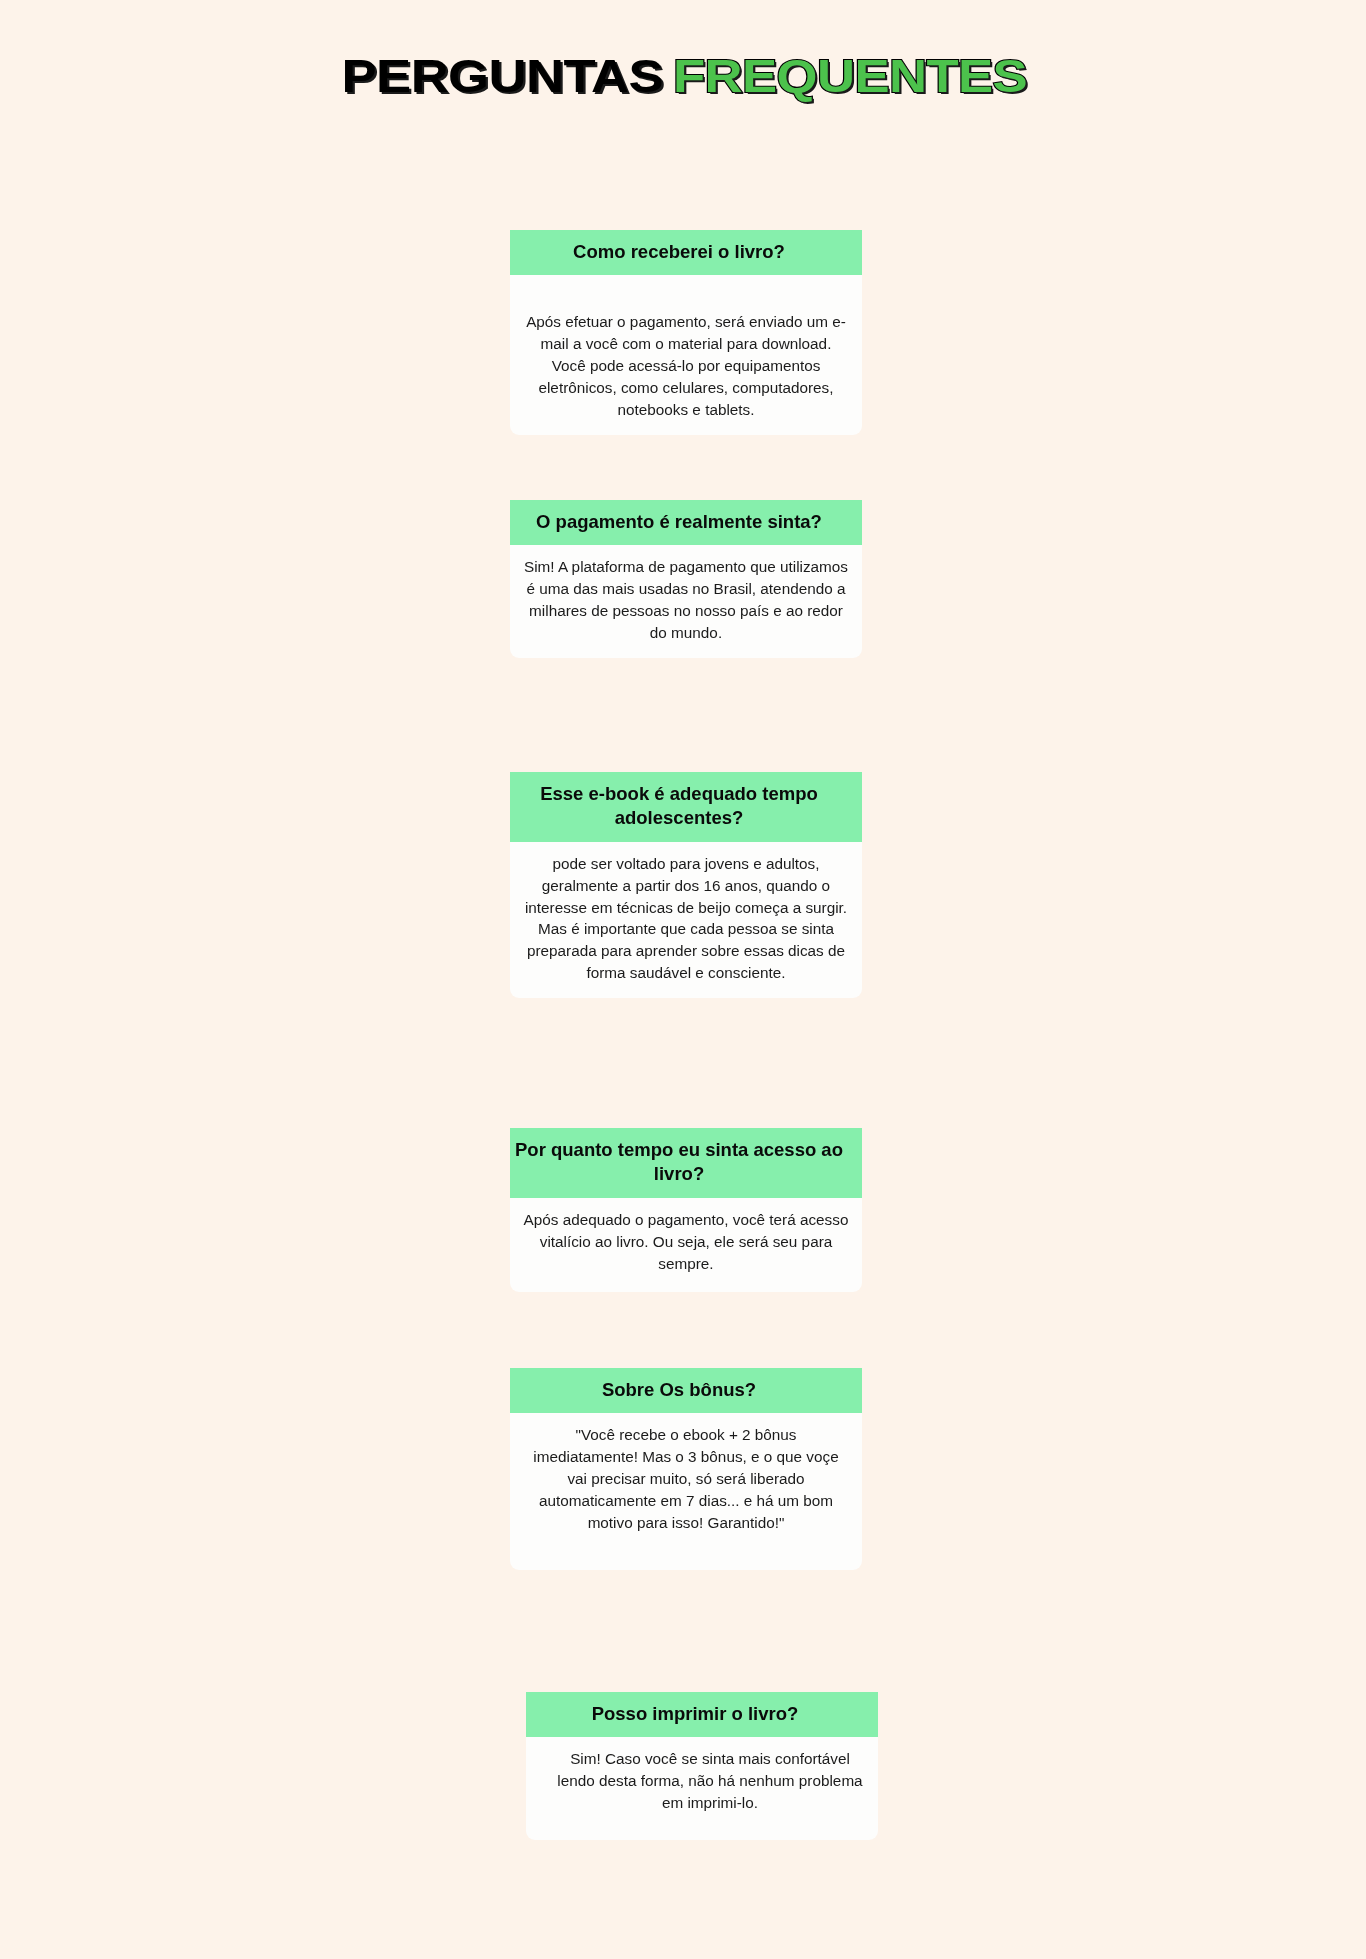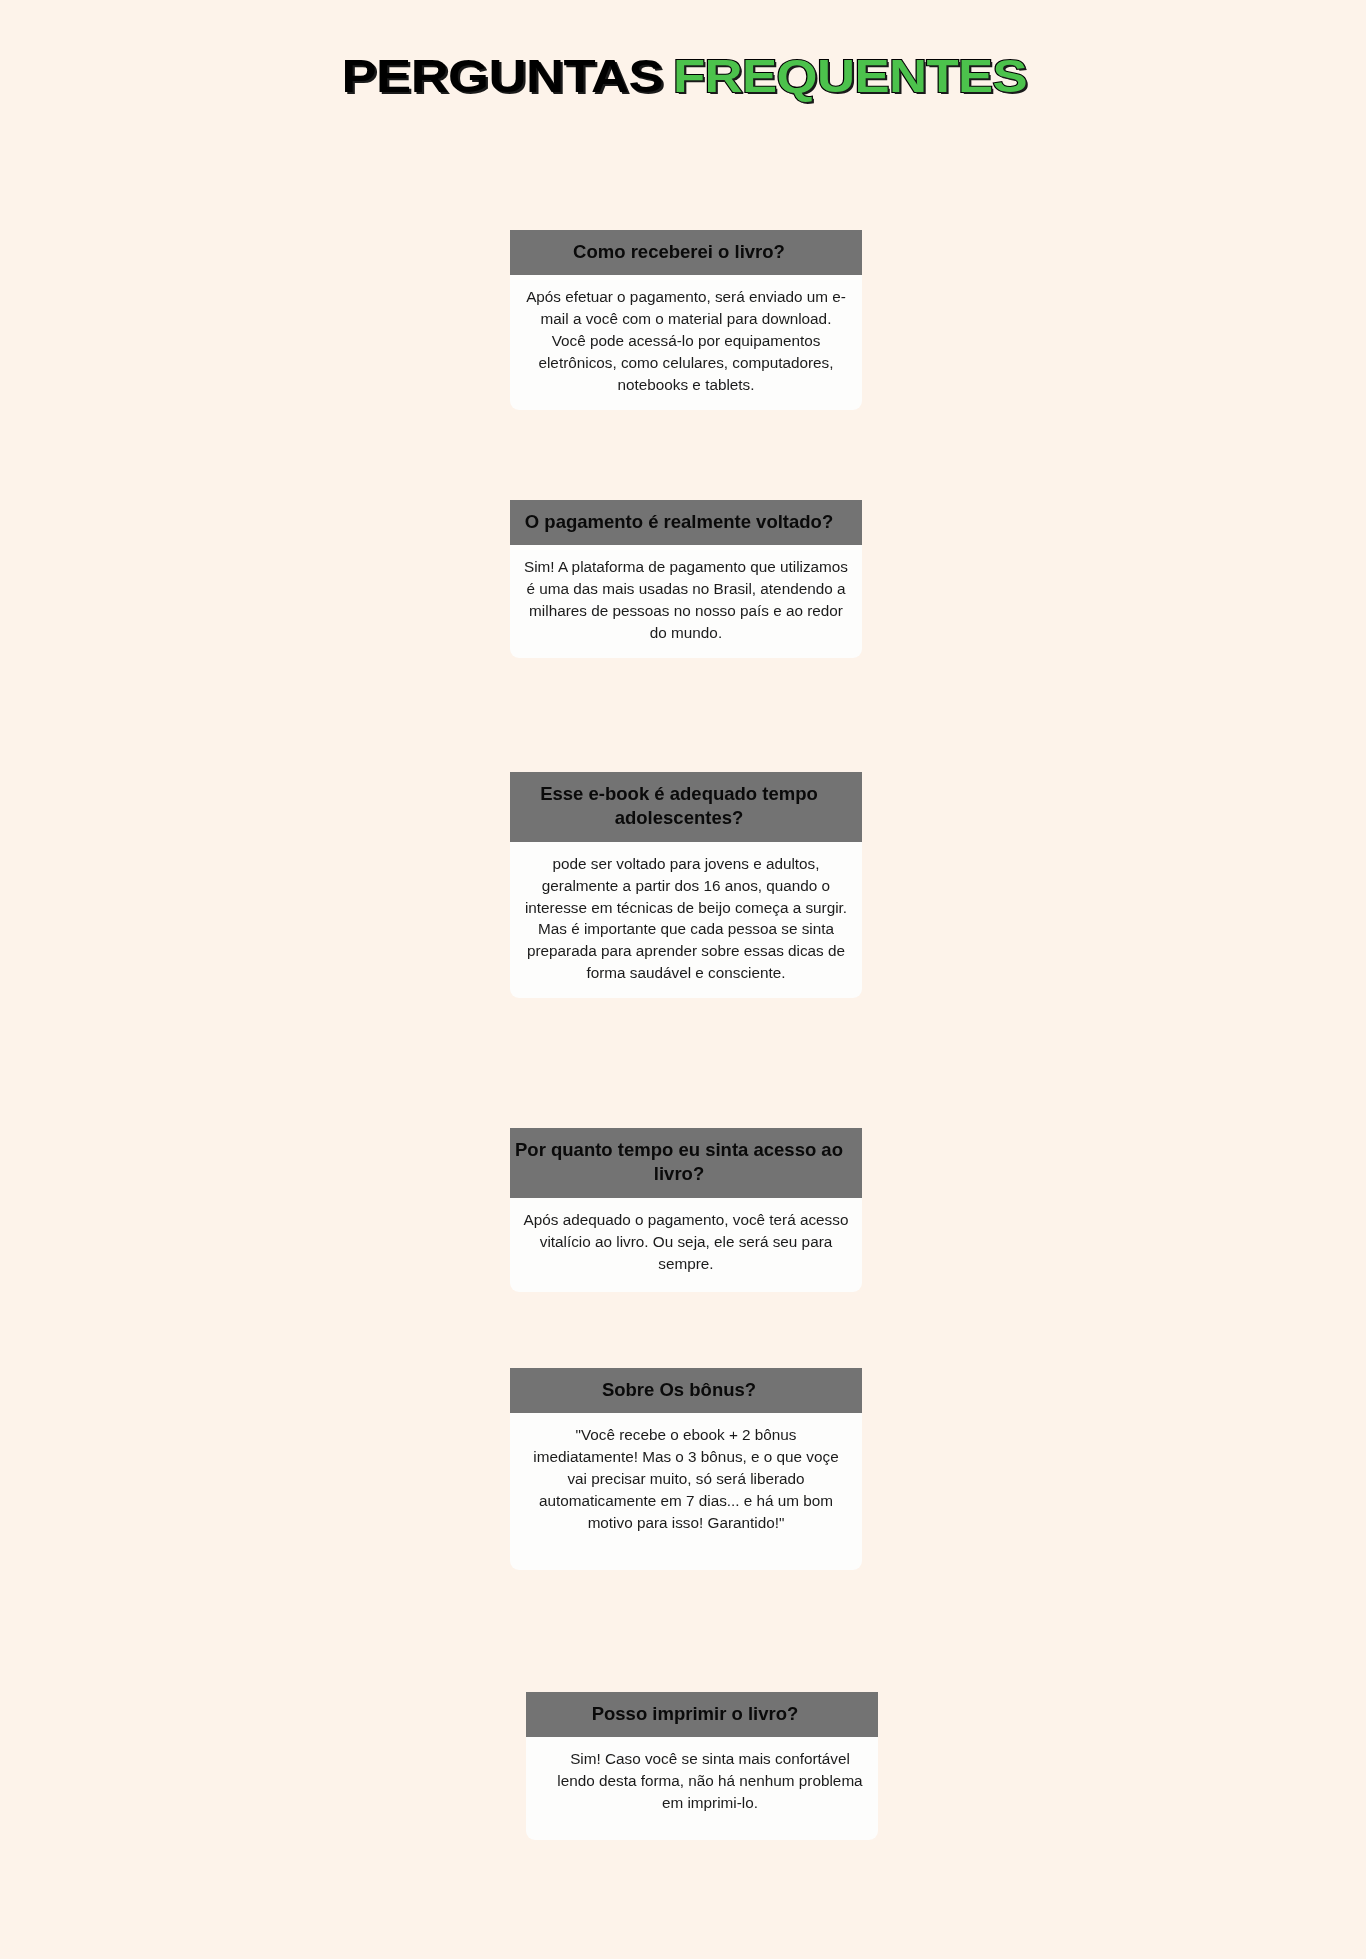--- a/index.html
+++ b/index.html
@@ -59,21 +59,21 @@
 
   .faq-card {
     width: 352px;
     background: #fdfdfc;
     border-radius: 0 0 9px 9px;
     overflow: hidden;
     box-sizing: border-box;
   }
 
   .faq-header {
-    background: #737373;
+    background: #86efac;
     color: #0a0a0a;
     font-weight: 700;
     font-size: 18.5px;
     line-height: 1.32;
     text-align: center;
     padding: 10px 14px 11px 0;
     box-sizing: border-box;
   }
 
   .faq-body {
@@ -89,24 +89,24 @@
 </head>
 <body>
 
 <h1 class="page-title">
   <span class="title-black">PERGUNTAS</span><span class="title-green">FREQUENTES</span>
 </h1>
 
 <div class="faq-column" id="faq-list">
     <div class="faq-card" style="position: absolute; left: 0px; top: 230px;">
       <div class="faq-header">Como receberei o livro?</div>
-      <div class="faq-body" style="">Após efetuar o pagamento, será enviado um e-mail a você com o material para download. Você pode acessá-lo por equipamentos eletrônicos, como celulares, computadores, notebooks e tablets.</div>
+      <div class="faq-body" style=" margin-top: 25px;">Após efetuar o pagamento, será enviado um e-mail a você com o material para download. Você pode acessá-lo por equipamentos eletrônicos, como celulares, computadores, notebooks e tablets.</div>
     </div>
     <div class="faq-card" style="position: absolute; left: 0px; top: 500px;">
-      <div class="faq-header">O pagamento é realmente voltado?</div>
+      <div class="faq-header">O pagamento é realmente sinta?</div>
       <div class="faq-body" style="padding-bottom: 14px;">Sim! A plataforma de pagamento que utilizamos é uma das mais usadas no Brasil, atendendo a milhares de pessoas no nosso país e ao redor do mundo.</div>
     </div>
     <div class="faq-card" style="position: absolute; left: 0px; top: 772px;">
       <div class="faq-header">Esse e-book é adequado tempo adolescentes?</div>
       <div class="faq-body" style="padding-bottom: 14px; border-radius: 6px;">pode ser voltado para jovens e adultos, geralmente a partir dos 16 anos, quando o interesse em técnicas de beijo começa a surgir.
 Mas é importante que cada pessoa se sinta preparada para aprender sobre essas dicas de forma saudável e consciente.</div>
     </div>
     <div class="faq-card" style="position: absolute; left: 0px; top: 1128px;">
       <div class="faq-header">Por quanto tempo eu sinta acesso ao livro?</div>
       <div class="faq-body" style="padding-bottom: 18px;">Após adequado o pagamento, você terá acesso vitalício ao livro. Ou seja, ele será seu para sempre.</div>

